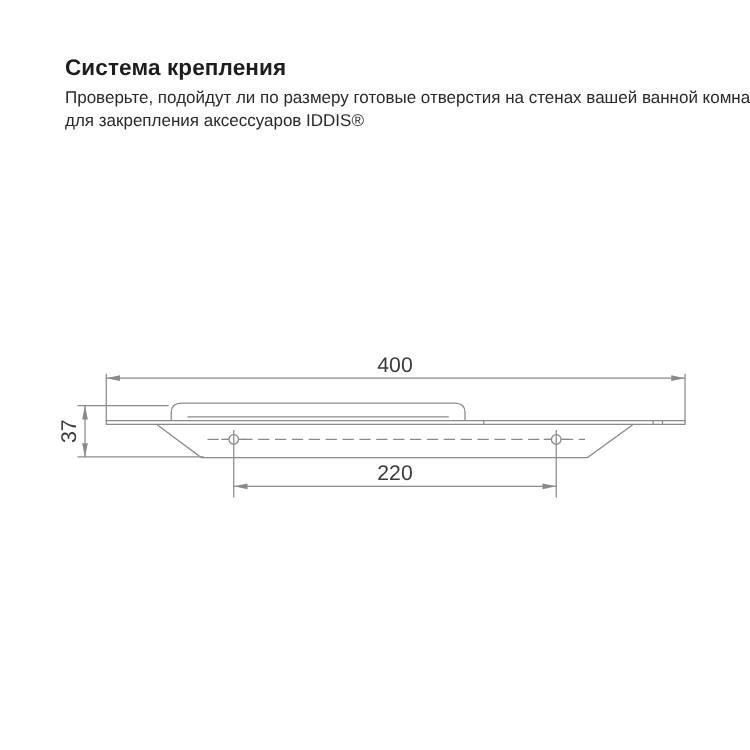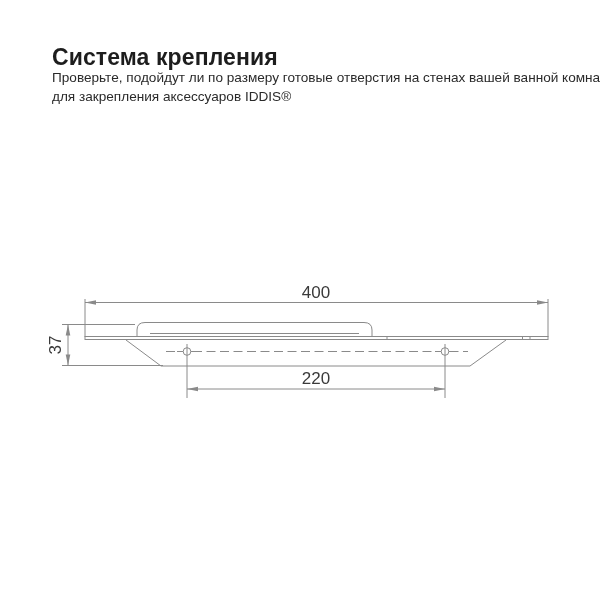--- a/index.html
+++ b/index.html
@@ -12,21 +12,21 @@
     height: 600px;
     position: relative;
     font-family: "Liberation Sans", sans-serif;
     color: #242424;
     overflow: hidden;
   }
   .page-title {
     position: absolute;
     left: 52px;
     top: 44px;
-    font-size: 23px;
+    font-size: 18px;
     font-weight: 700;
     color: #1d1d1d;
     letter-spacing: 0.1px;
     white-space: nowrap;
   }
   .description {
     position: absolute;
     left: 52px;
     top: 69px;
     font-size: 13.6px;

